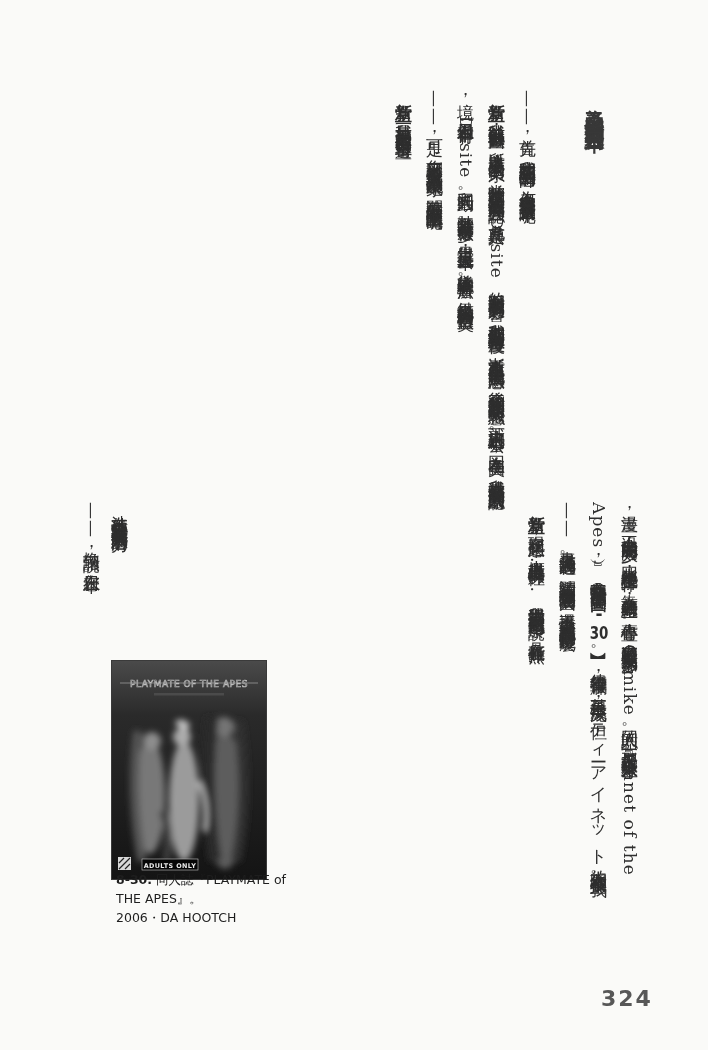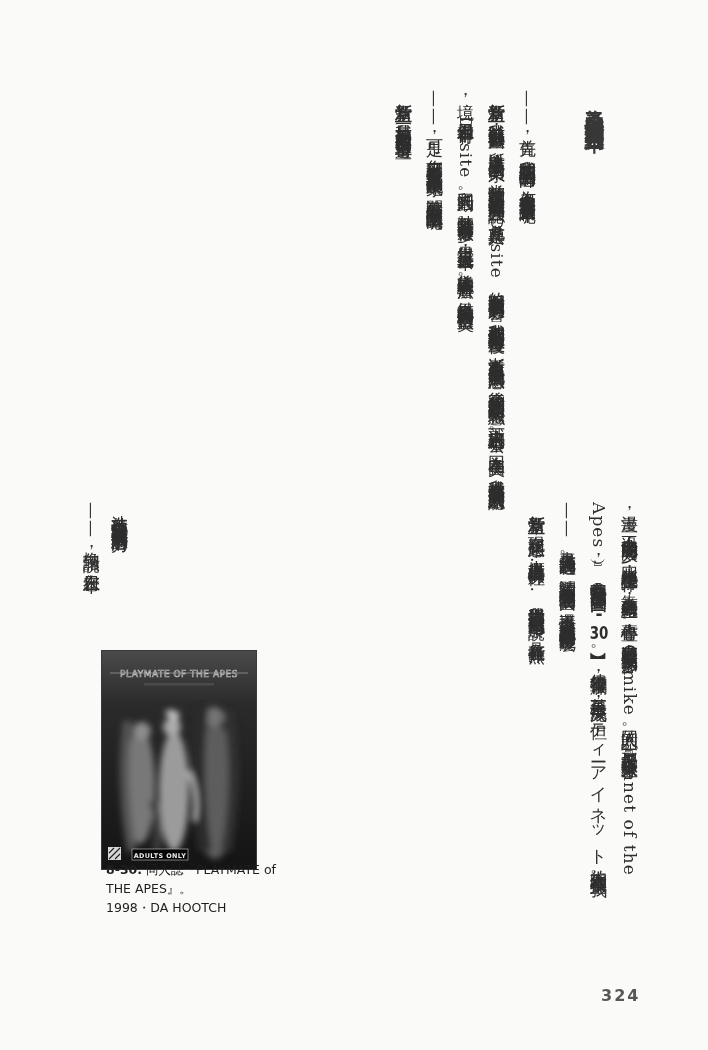--- a/index.html
+++ b/index.html
@@ -42,21 +42,21 @@
     font-weight: 600;
     letter-spacing: 2px;
     color: #383838;
   }
 
   .top-block    { right: 165px; top: 90px;  height: 404px; }
   .bottom-main  { right: 63px;  top: 502px; height: 406px; }
   .bottom-left  { left: 78px;   top: 502px; height: 112px; line-height: 28px; }
 
   
-  .figure { position: absolute; left: 84px; top: 633px; margin: 4px; padding: 13px; }
+  .figure { position: absolute; left: 84px; top: 633px; margin: 14px; padding: 13px; }
   .cover {
     width: 154px;
     height: 218px;
     display: block;
     border: 1px solid #3a3a3a;
     background: #1a1a1a;
   }
   .figcaption {
     position: absolute;
     left: 18px;
@@ -67,21 +67,21 @@
     line-height: 1.5;
     color: #1e1e1e;
   }
   .figcaption b { font-weight: 700; }
 
   .page-number {
     position: absolute;
     left: 601px;
     top: 986px;
     font-family: "DejaVu Sans", sans-serif;
-    font-size: 16px;
+    font-size: 22px;
     font-weight: 700;
     letter-spacing: 2px;
     color: #575757;
   }
 </style>
 </head>
 <body>
 
 <div class="page">
 
@@ -139,19 +139,19 @@
       <rect x="42" y="32" width="70" height="2.5" fill="#4b4b4b"></rect>
 
       <rect x="6" y="196" width="13" height="13" fill="#d8d8d8"></rect>
       <path d="M7,208 L18,197 M7,202 L12,197 M13,208 L18,203" stroke="#222" stroke-width="1.2" fill="none"></path>
       <rect x="30" y="198" width="56" height="11" fill="#060606" stroke="#c6c6c6" stroke-width="0.6"></rect>
       <text x="58" y="206.5" text-anchor="middle" font-size="6.4" font-family="DejaVu Sans, sans-serif" font-weight="bold" letter-spacing="0.4" fill="#ececec">ADULTS ONLY</text>
     </svg>
 
     <figcaption class="figcaption">
       <b>8-30.</b><span> 同人誌『PLAYMATE of THE APES』。</span><br>
-      <span>1998・DA HOOTCH</span>
+      <span>2006・DA HOOTCH</span>
     </figcaption>
   </figure>
 
   <div class="page-number">324</div>
 
 </div>
 
 </body></html>

